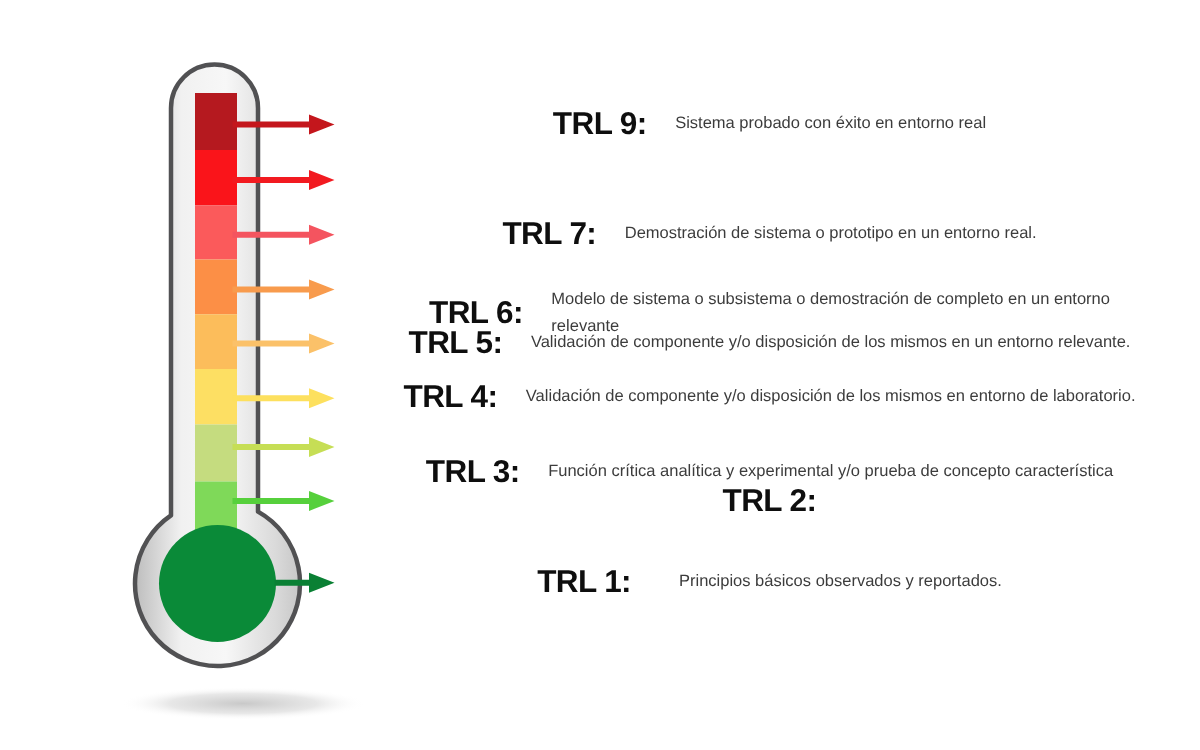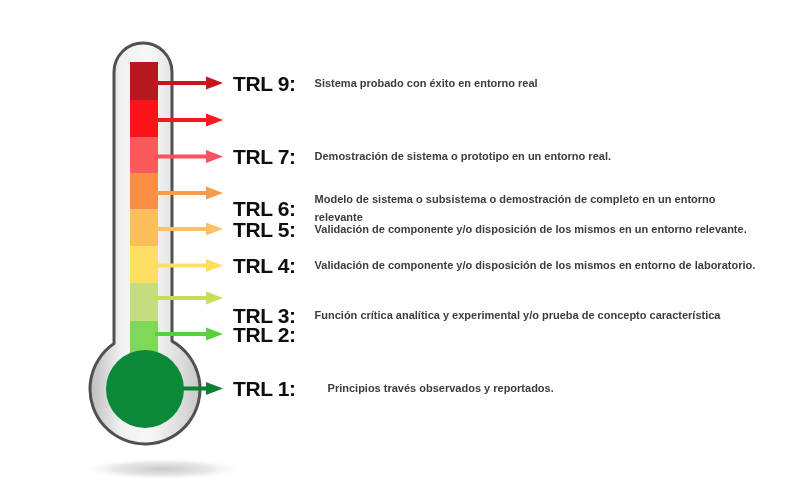--- a/index.html
+++ b/index.html
@@ -12,33 +12,34 @@
   }
   .thermo-svg { position:absolute; left:0; top:0; }
   .level-row {
     position:absolute;
     left:233px;
     width:560px;
     display:flex;
     align-items:center;
     gap:7px;
     transform:translateY(-50%);
+    justify-content:center;
   }
   .level-label {
     font-family:"Liberation Sans", sans-serif;
     font-weight:700;
     font-size:21px;
     line-height:1;
     letter-spacing:-0.4px;
     color:#0e0e0e;
     white-space:nowrap;
   }
   .level-desc {
     font-family:"Liberation Sans", sans-serif;
-    font-weight:700;
+    font-weight:400;
     font-size:11px;
     line-height:1.6;
     color:#3c3c3c;
     white-space:pre-line;
     margin-left:12px;
   }
   
   .row-9 { top:83px; }
   .row-8 { top:120px; }
   .row-7 { top:156px; }
@@ -119,16 +120,16 @@
   </div>
   <div class="level-row row-3">
     <span class="level-label">TRL 3:</span>
     <span class="level-desc">Función crítica analítica y experimental y/o prueba de concepto característica</span>
   </div>
   <div class="level-row row-2">
     <span class="level-label">TRL 2:</span>
   </div>
   <div class="level-row row-1">
     <span class="level-label">TRL 1:</span>
-    <span class="level-desc">Principios través observados y reportados.</span>
+    <span class="level-desc">Principios básicos observados y reportados.</span>
   </div>
 
 </div>
 
 </body></html>

